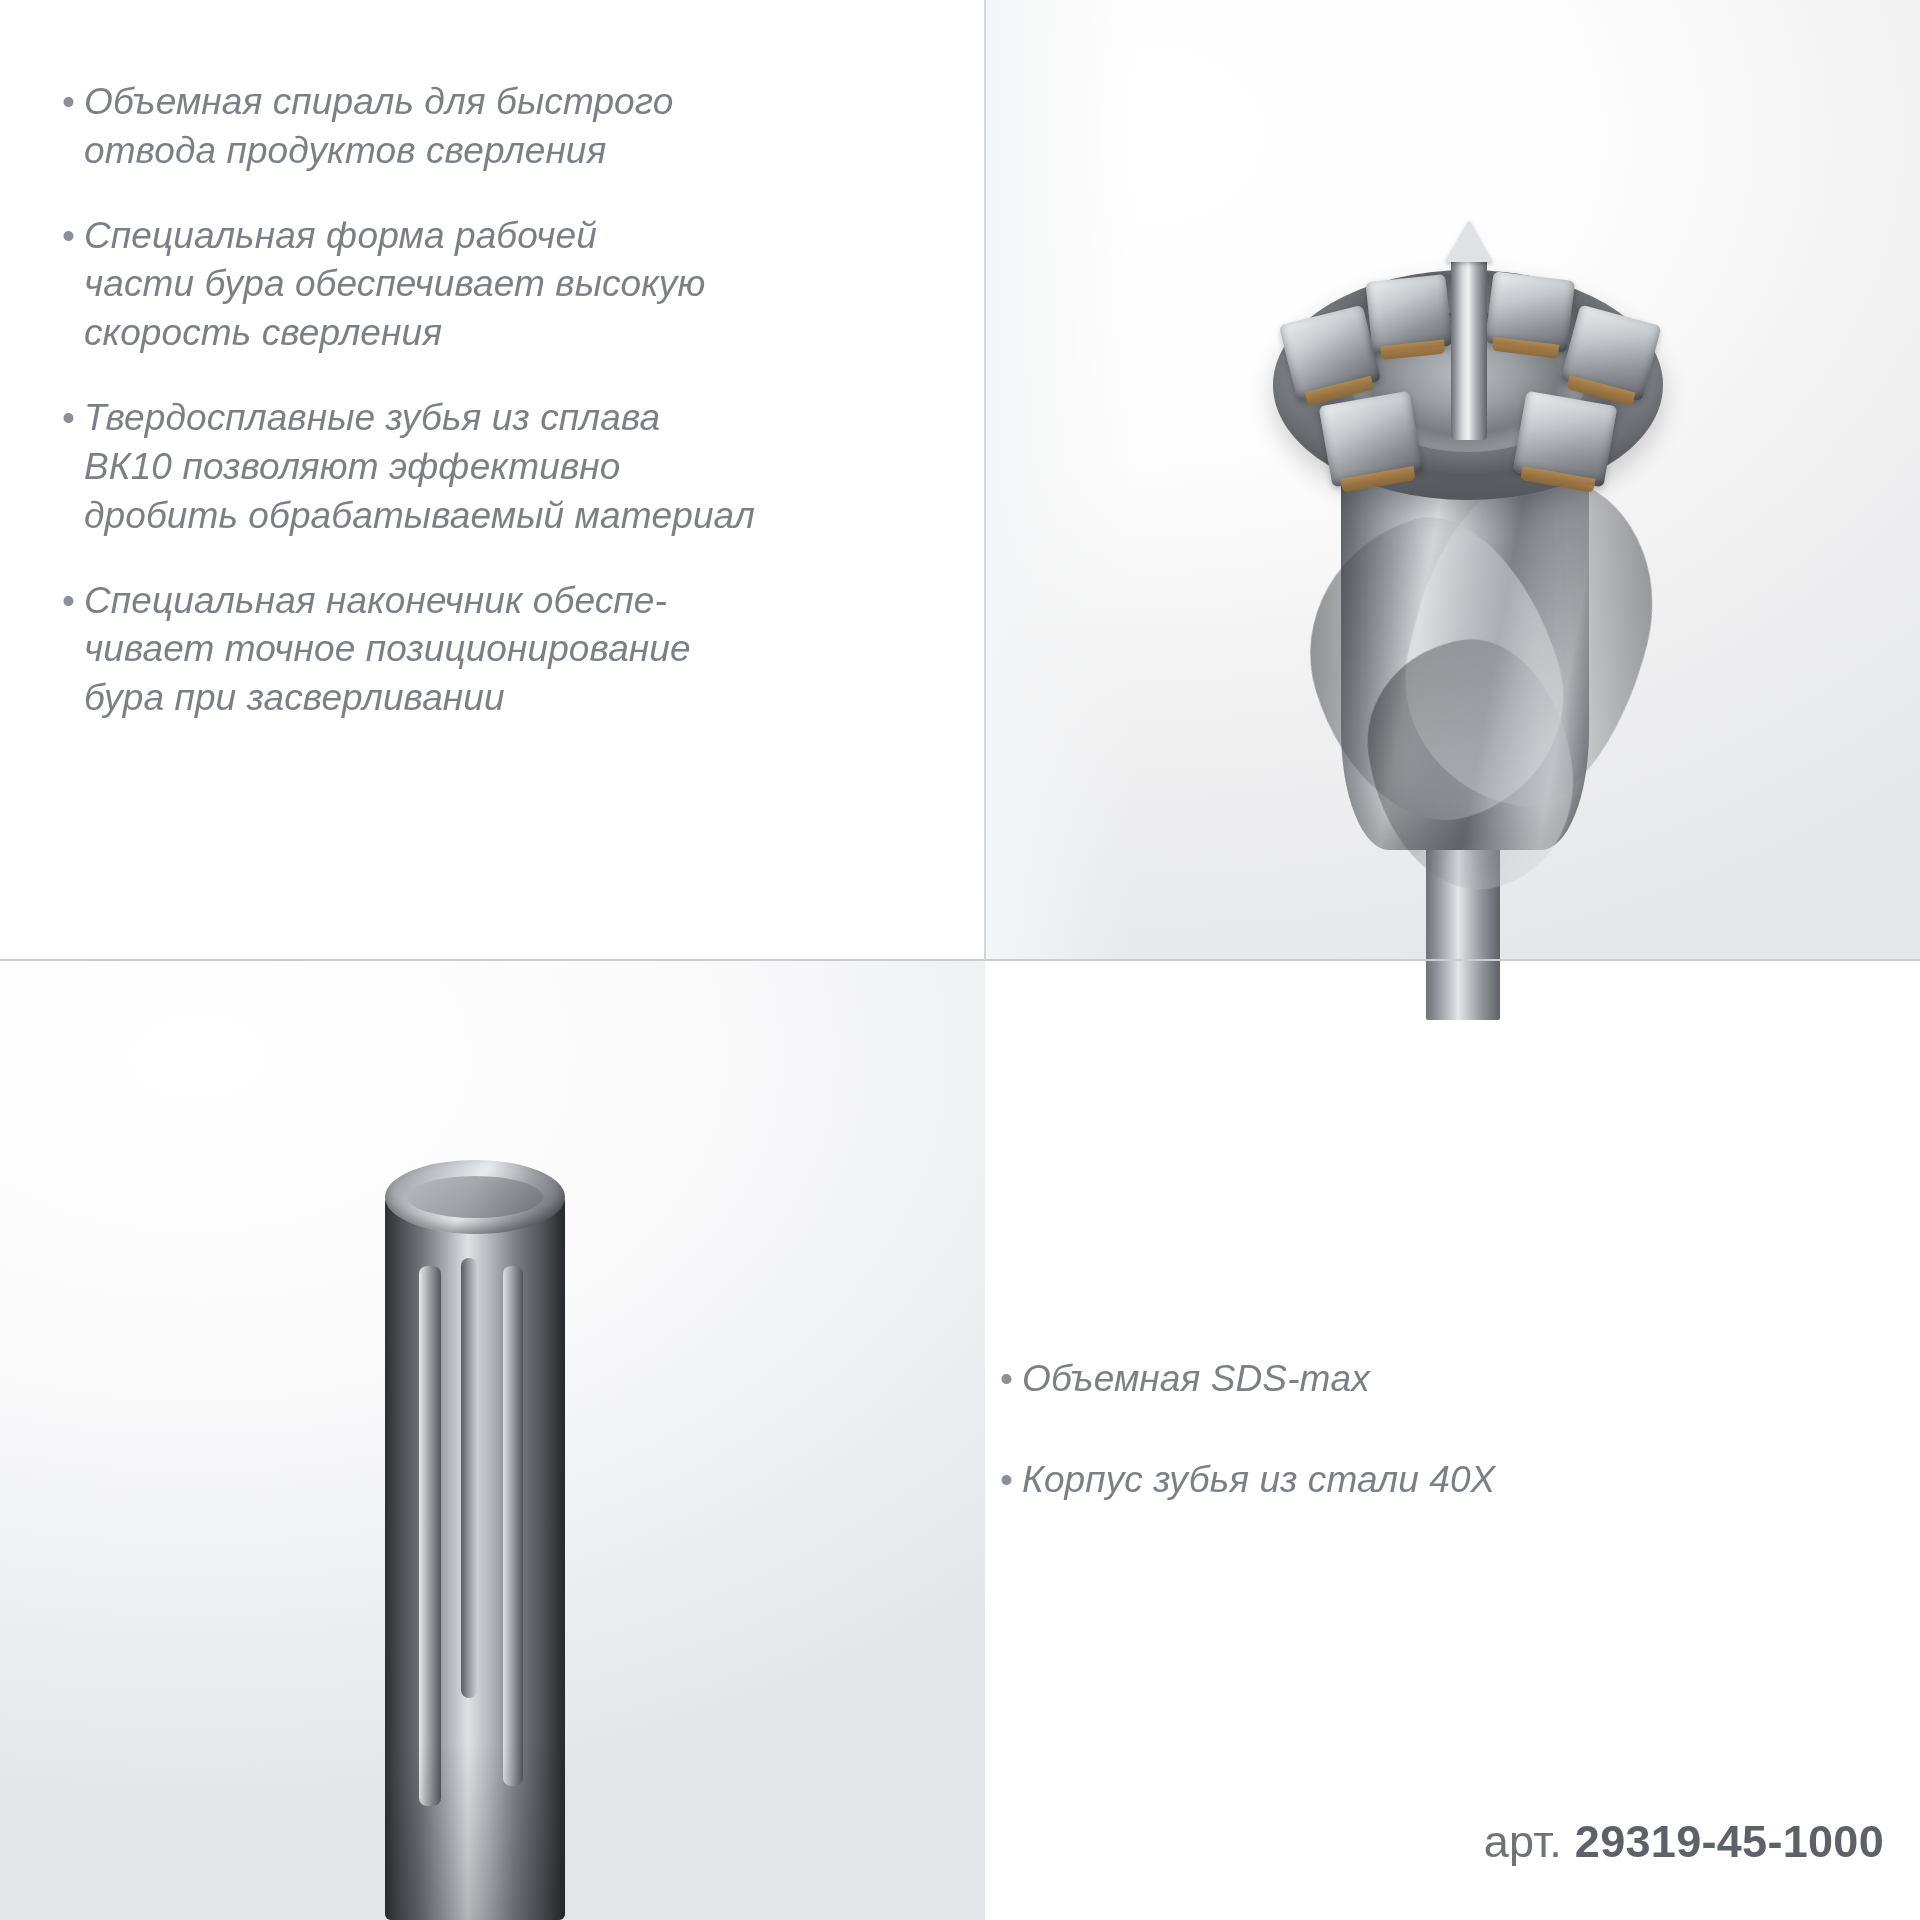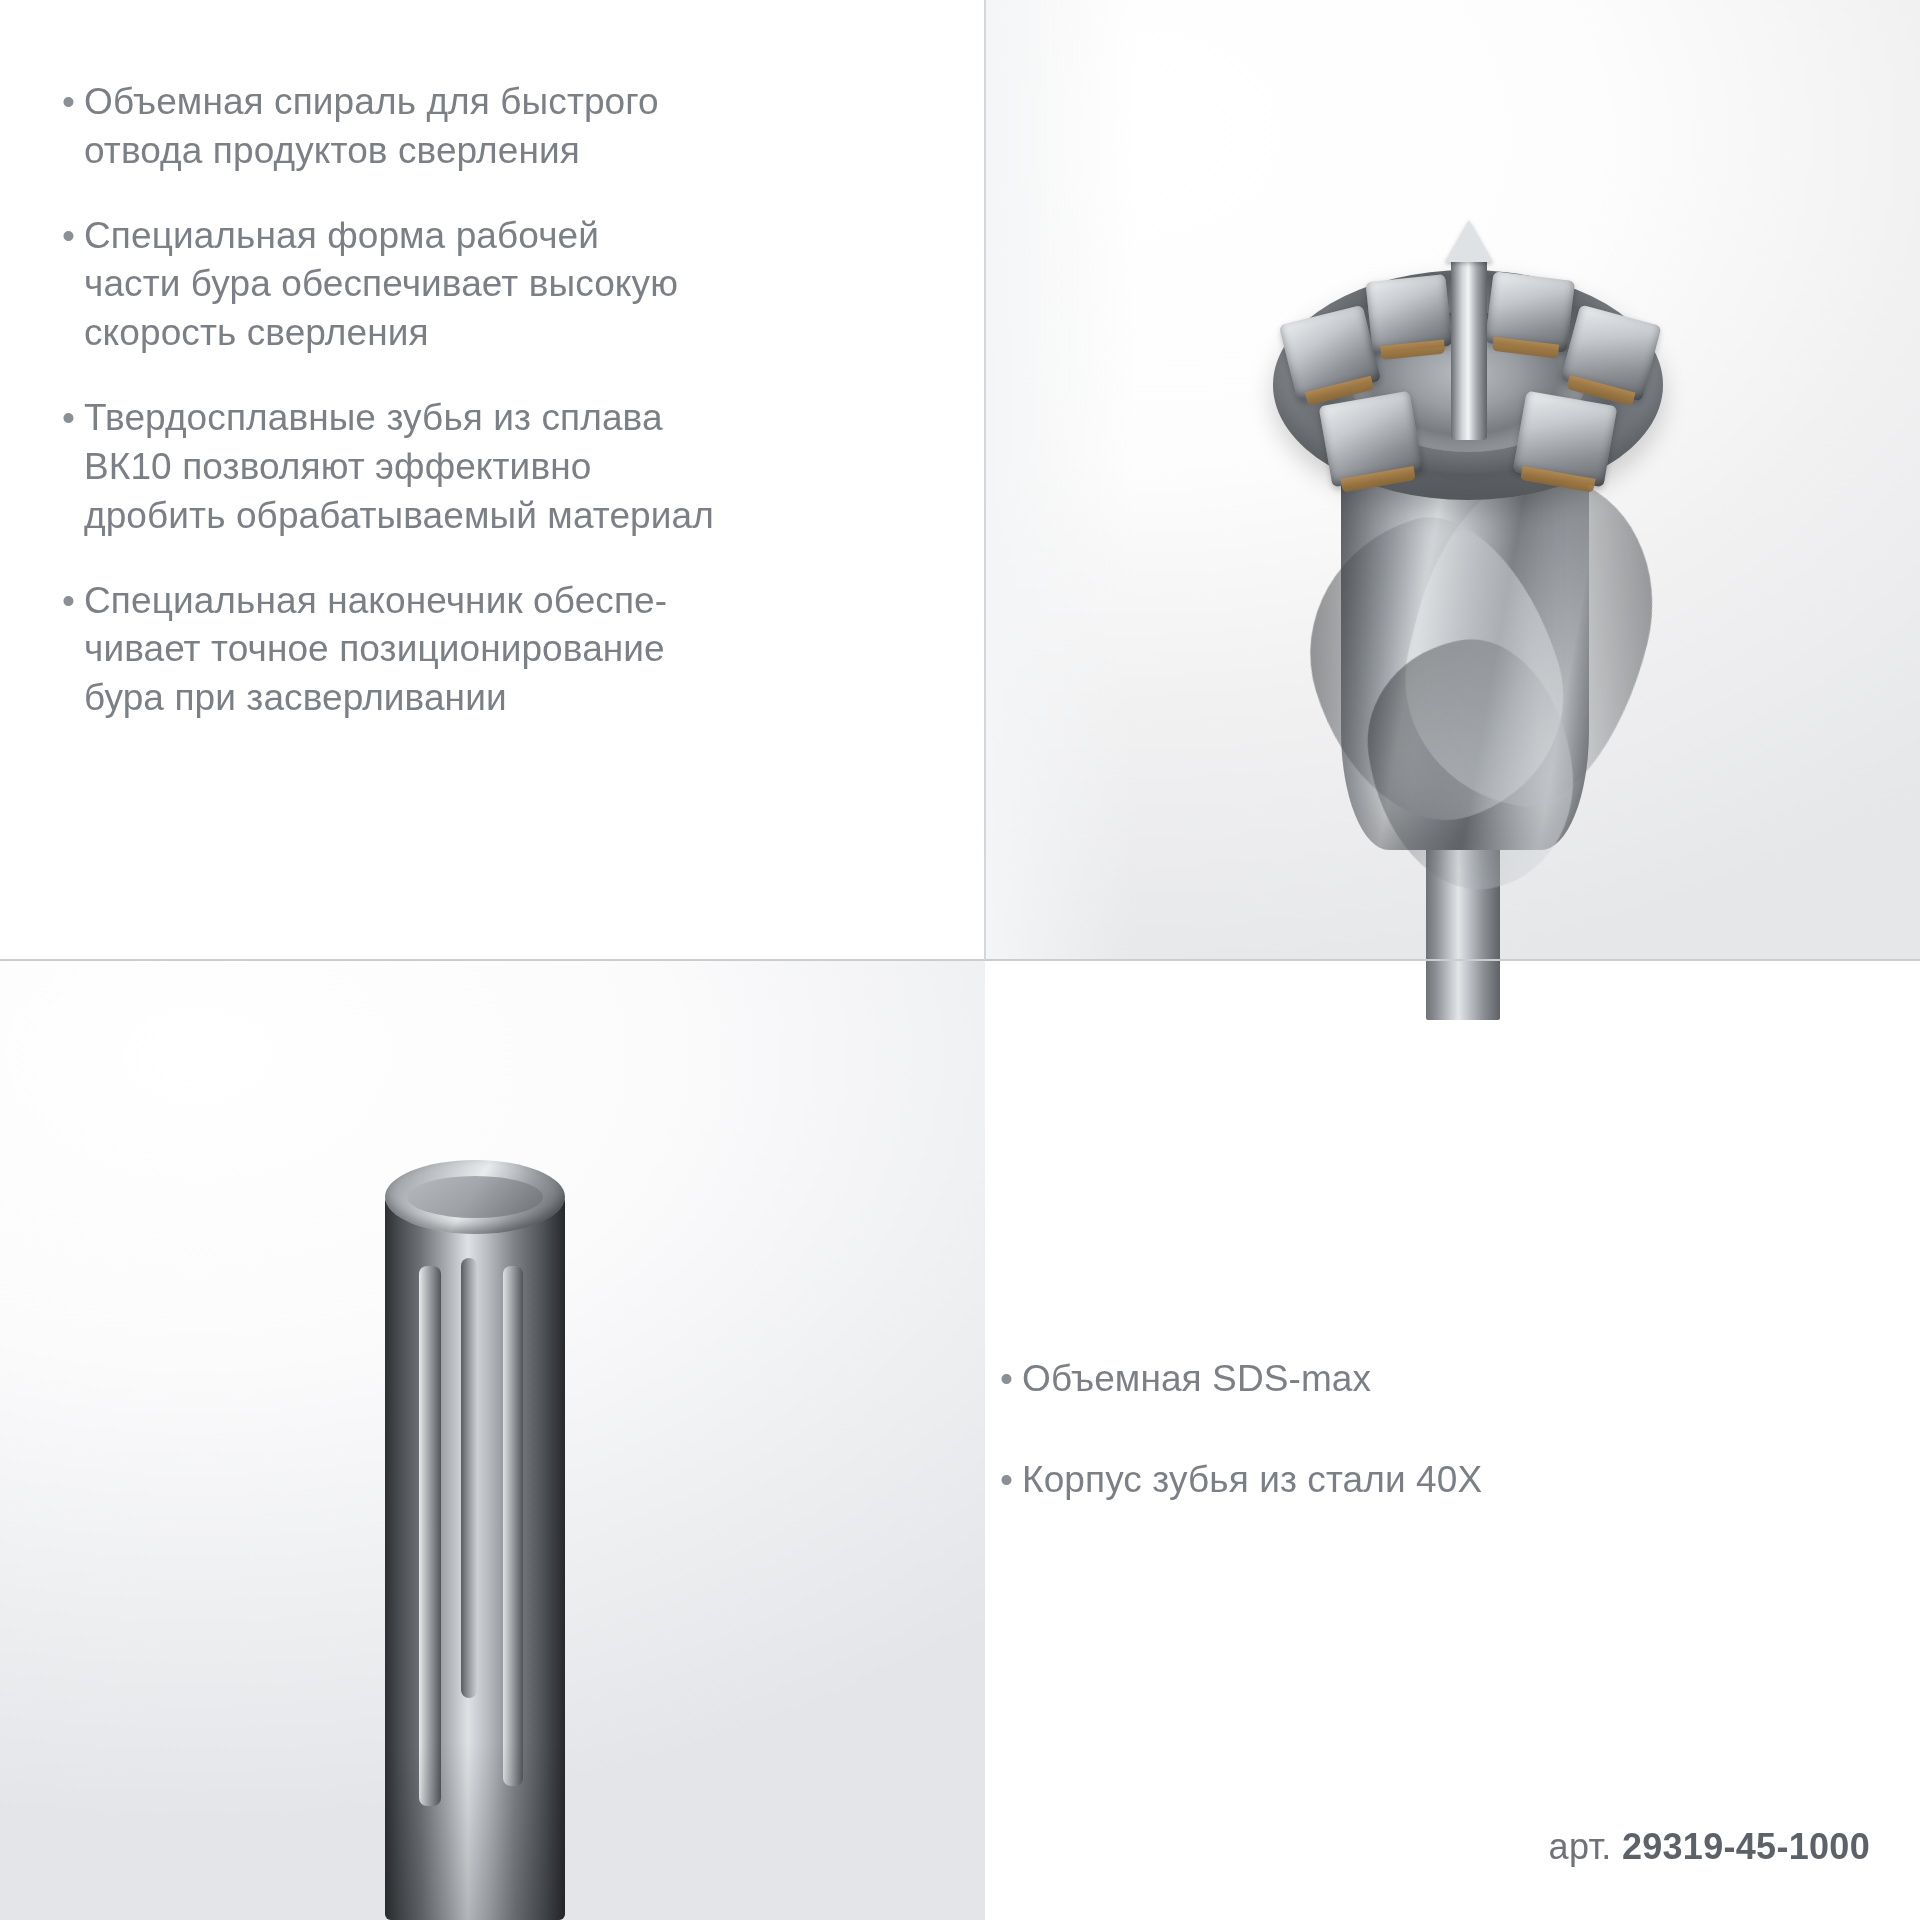--- a/index.html
+++ b/index.html
@@ -66,20 +66,21 @@
     flex: 0 0 auto;
     width: 22px;
     margin-top: 0px;
     font-size: 37px;
     line-height: 1.32;
     color: #8b9097;
   }
   .bullet-text {
     flex: 1 1 auto;
     white-space: pre-line;
+    font-style: italic;
   }
 
   .tl-list {
     position: absolute;
     left: 62px;
     top: 78px;
     width: 860px;
   }
   .tl-list .bullet-item { margin-bottom: 36px; }
   .tl-list .bullet-item:last-child { margin-bottom: 0; }
@@ -89,25 +90,25 @@
     left: 1000px;
     top: 1355px;
     width: 740px;
   }
   .br-list .bullet-item { margin-bottom: 52px; }
   .br-list .bullet-item:last-child { margin-bottom: 0; }
 
   
   .article {
     position: absolute;
-    right: 50px;
+    right: 36px;
     bottom: 52px;
     text-align: left;
     color: #6f7379;
-    font-size: 36px;
+    font-size: 45px;
     letter-spacing: 0.3px;
     white-space: nowrap;
   }
   .article .art-label { font-weight: 400; }
   .article .art-value { font-weight: 700; color: #5d6168; }
 
   
   .photo-tr {
     position: absolute;
     inset: 0;

